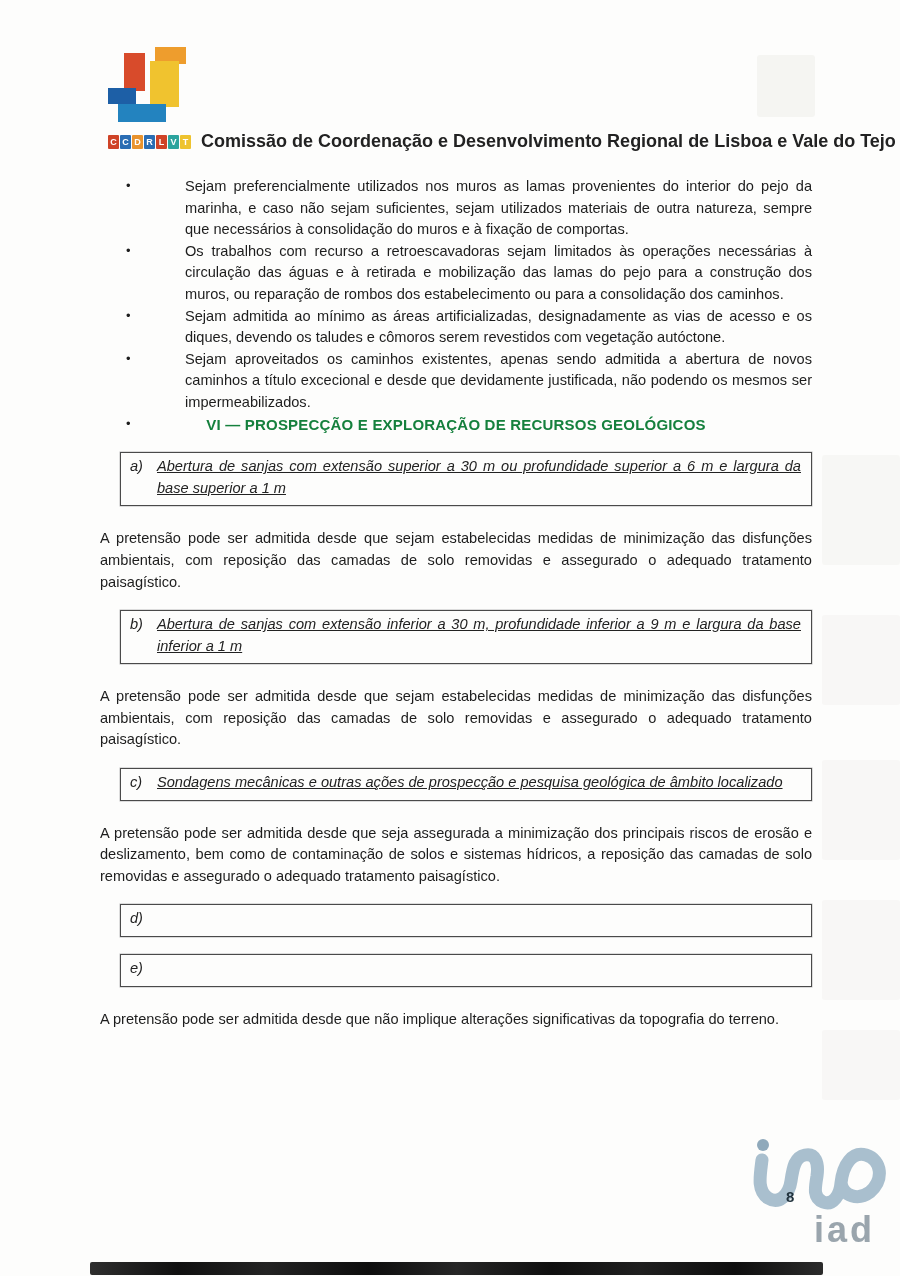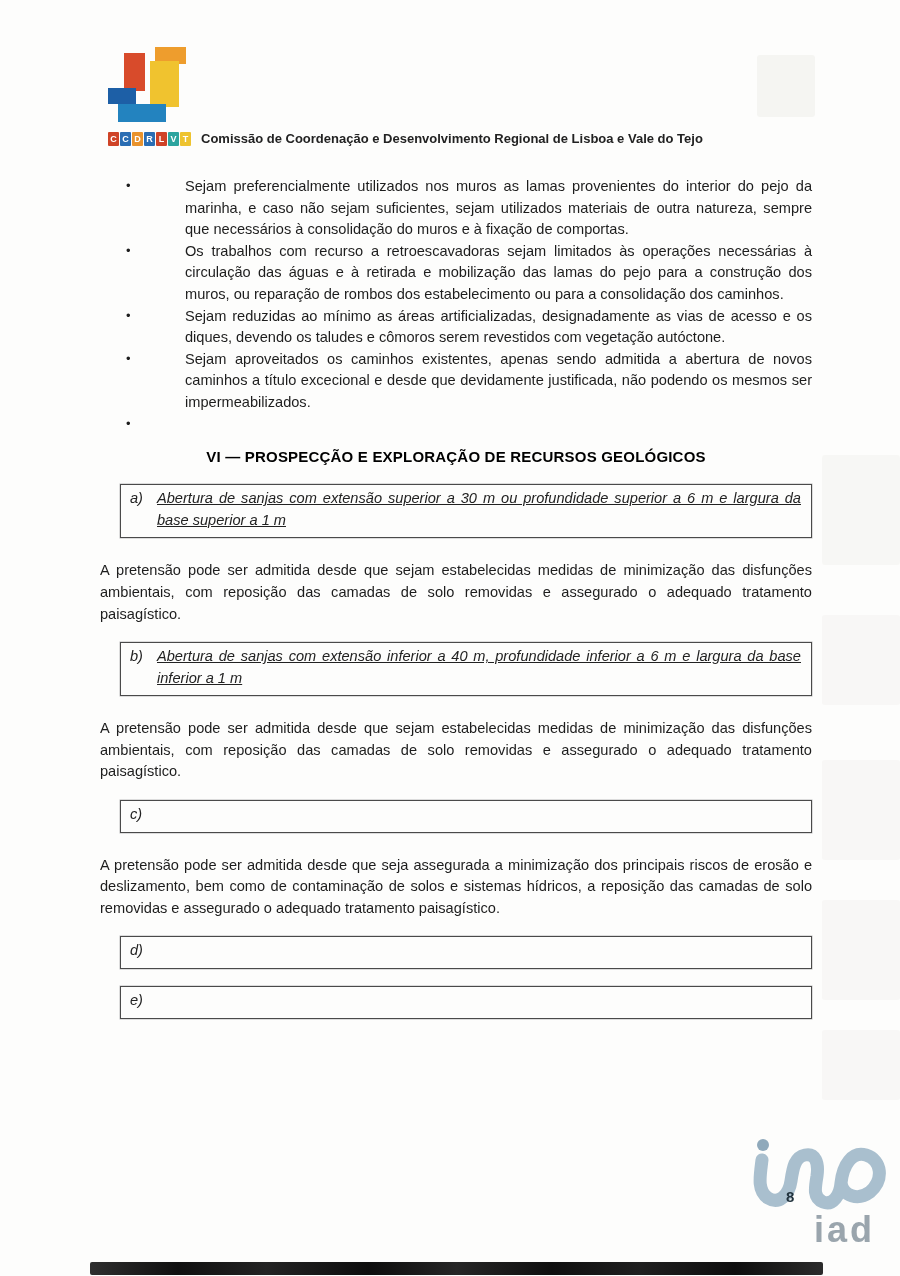--- a/index.html
+++ b/index.html
@@ -16,29 +16,29 @@
   .lg-orange{left:50px;top:2px;width:31px;height:17px;}
   .lg-yellow{left:45px;top:16px;width:29px;height:46px;}
   .lg-dblue{left:3px;top:43px;width:28px;height:16px;}
   .lg-blue{left:13px;top:59px;width:48px;height:18px;}
   .acronym-row{position:absolute;left:108px;top:131px;display:flex;align-items:center;}
   .acronym{display:flex;gap:1px;}
   .acronym span{
     display:inline-block;width:11px;height:14px;line-height:14px;text-align:center;
     color:#fff;font-size:9px;font-weight:bold;border-radius:1px;
   }
-  .org-name{margin-left:10px;font-size:13px;font-weight:bold;color:#222;white-space:nowrap;}
+  .org-name{margin-left:10px;font-size:18px;font-weight:bold;color:#222;white-space:nowrap;}
   
   .artifact{position:absolute;background:#f3f2ef;border-radius:3px;opacity:.8;}
   
   .content{position:absolute;left:100px;top:176px;width:712px;font-size:14.6px;line-height:21.6px;}
   .bullet-list{margin:0;padding:0;list-style:none;}
   .bullet-item{position:relative;padding-left:85px;text-align:justify;}
   .bullet-marker{position:absolute;left:26px;top:-1px;font-size:13px;}
-  .section-heading{margin-top:32px;text-align:center;font-weight:bold;font-size:15px;letter-spacing:.2px;color:#000000;}
+  .section-heading{text-align:center;font-weight:bold;font-size:15px;letter-spacing:.2px;color:#15803d;}
   .item-box{
     margin-top:17px;margin-left:20px;border:1px solid #4a4a4a;
     padding:3px 10px 6px 9px;display:flex;font-style:italic;color:#222;
     background:#fdfdfc;box-shadow:0 0 0 .5px #bbb;
   }
   .item-label{flex:0 0 27px;}
   .item-text{flex:1;text-align:justify;text-decoration:underline;}
   .item-paragraph{margin-top:22px;text-align:justify;}
   
   .watermark{position:absolute;left:742px;top:1136px;width:160px;height:118px;}
@@ -95,21 +95,21 @@
     <span>Sejam preferencialmente utilizados nos muros as lamas provenientes do interior do pejo da marinha, e caso não sejam suficientes, sejam utilizados materiais de outra natureza, sempre que necessários à consolidação do muros e à fixação de comportas.</span>
   </li>
 
   <li class="bullet-item">
     <span class="bullet-marker">•</span>
     <span>Os trabalhos com recurso a retroescavadoras sejam limitados às operações necessárias à circulação das águas e à retirada e mobilização das lamas do pejo para a construção dos muros, ou reparação de rombos dos estabelecimento ou para a consolidação dos caminhos.</span>
   </li>
 
   <li class="bullet-item">
     <span class="bullet-marker">•</span>
-    <span>Sejam reduzidas ao mínimo as áreas artificializadas, designadamente as vias de acesso e os diques, devendo os taludes e cômoros serem revestidos com vegetação autóctone.</span>
+    <span>Sejam admitida ao mínimo as áreas artificializadas, designadamente as vias de acesso e os diques, devendo os taludes e cômoros serem revestidos com vegetação autóctone.</span>
   </li>
 
   <li class="bullet-item">
     <span class="bullet-marker">•</span>
     <span>Sejam aproveitados os caminhos existentes, apenas sendo admitida a abertura de novos caminhos a título excecional e desde que devidamente justificada, não podendo os mesmos ser impermeabilizados.</span>
   </li>
 
   <li class="bullet-item">
     <span class="bullet-marker">•</span>
   </li>
@@ -122,42 +122,44 @@
     <div class="item-box">
       <span class="item-label">a)</span>
       <span class="item-text">Abertura de sanjas com extensão superior a 30 m ou profundidade superior a 6 m e largura da base superior a 1 m</span>
     </div>
     <div class="item-paragraph">A pretensão pode ser admitida desde que sejam estabelecidas medidas de minimização das disfunções ambientais, com reposição das camadas de solo removidas e assegurado o adequado tratamento paisagístico.</div>
   </div>
 
   <div>
     <div class="item-box">
       <span class="item-label">b)</span>
-      <span class="item-text">Abertura de sanjas com extensão inferior a 40 m, profundidade inferior a 6 m e largura da base inferior a 1 m</span>
+      <span class="item-text">Abertura de sanjas com extensão inferior a 30 m, profundidade inferior a 9 m e largura da base inferior a 1 m</span>
     </div>
     <div class="item-paragraph">A pretensão pode ser admitida desde que sejam estabelecidas medidas de minimização das disfunções ambientais, com reposição das camadas de solo removidas e assegurado o adequado tratamento paisagístico.</div>
   </div>
 
   <div>
     <div class="item-box">
       <span class="item-label">c)</span>
+      <span class="item-text">Sondagens mecânicas e outras ações de prospecção e pesquisa geológica de âmbito localizado</span>
     </div>
     <div class="item-paragraph">A pretensão pode ser admitida desde que seja assegurada a minimização dos principais riscos de erosão e deslizamento, bem como de contaminação de solos e sistemas hídricos, a reposição das camadas de solo removidas e assegurado o adequado tratamento paisagístico.</div>
   </div>
 
   <div>
     <div class="item-box">
       <span class="item-label">d)</span>
     </div>
   </div>
 
   <div>
     <div class="item-box">
       <span class="item-label">e)</span>
     </div>
+    <div class="item-paragraph">A pretensão pode ser admitida desde que não implique alterações significativas da topografia do terreno.</div>
   </div>
 </div>
   </div>
 
   <svg class="watermark" viewBox="0 0 160 118" xmlns="http://www.w3.org/2000/svg">
     <circle cx="21" cy="9" r="6" fill="#8fa9bb"></circle>
     <path d="M20,24 C18,40 15,55 26,62 C37,69 47,59 49,45
          C51,31 53,21 63,19 C73,17 77,26 75,40
          C73,52 71,62 81,66 C91,70 98,59 99,47
          C101,29 110,15 124,19 C140,24 142,44 128,56

